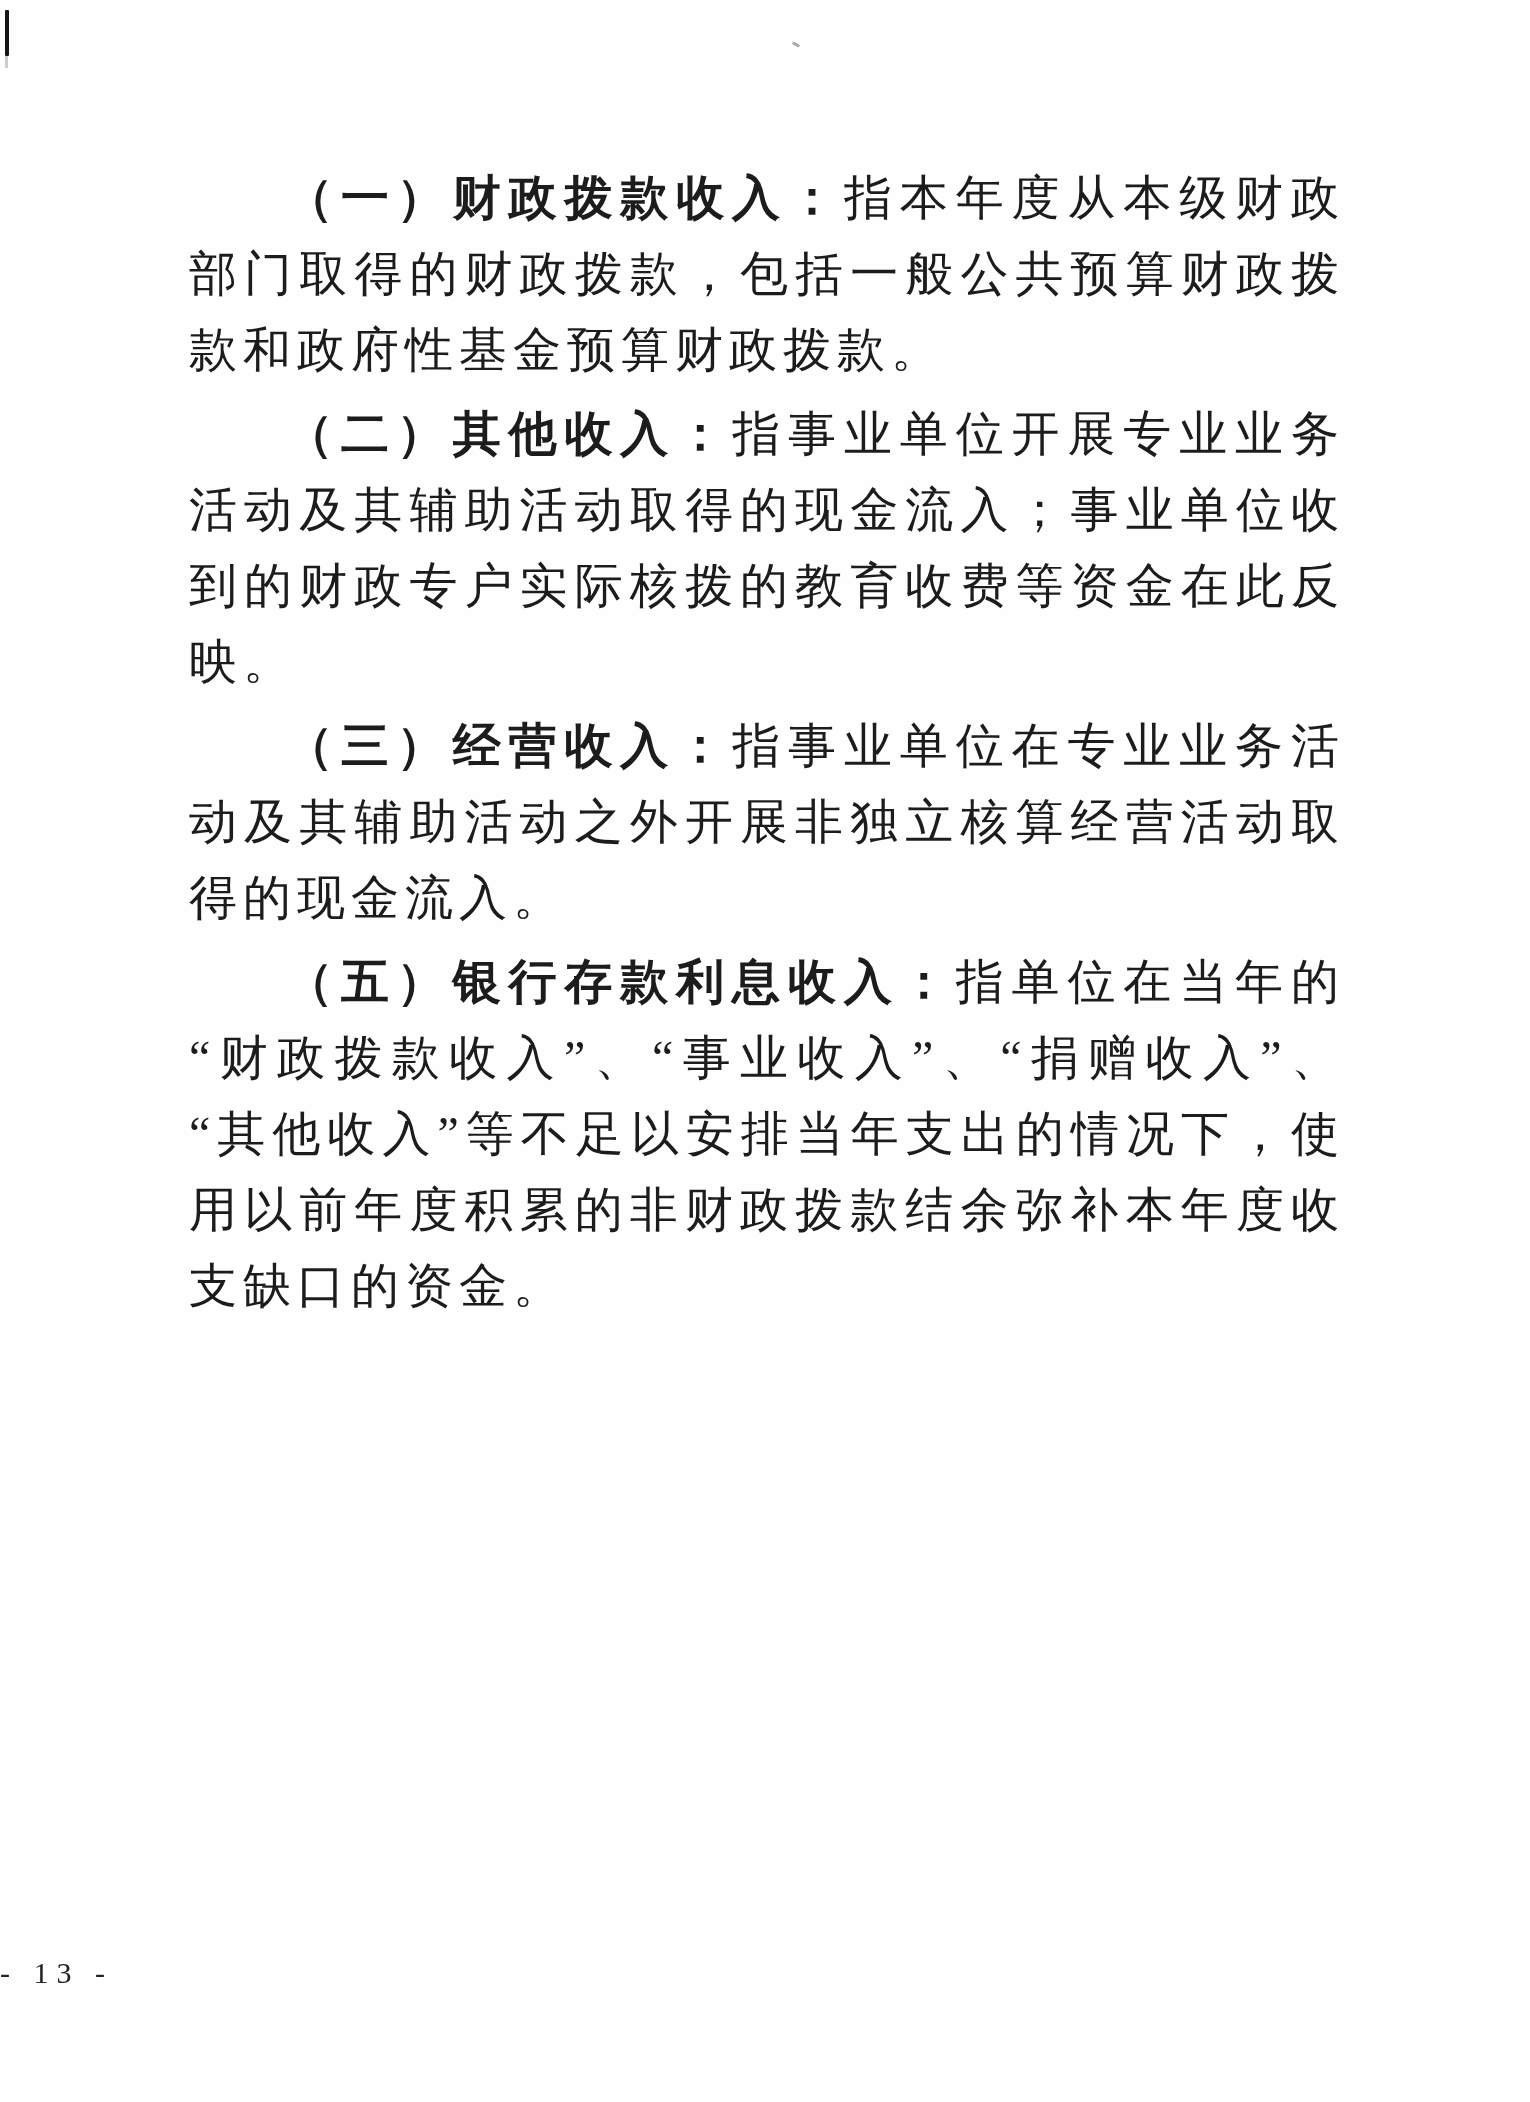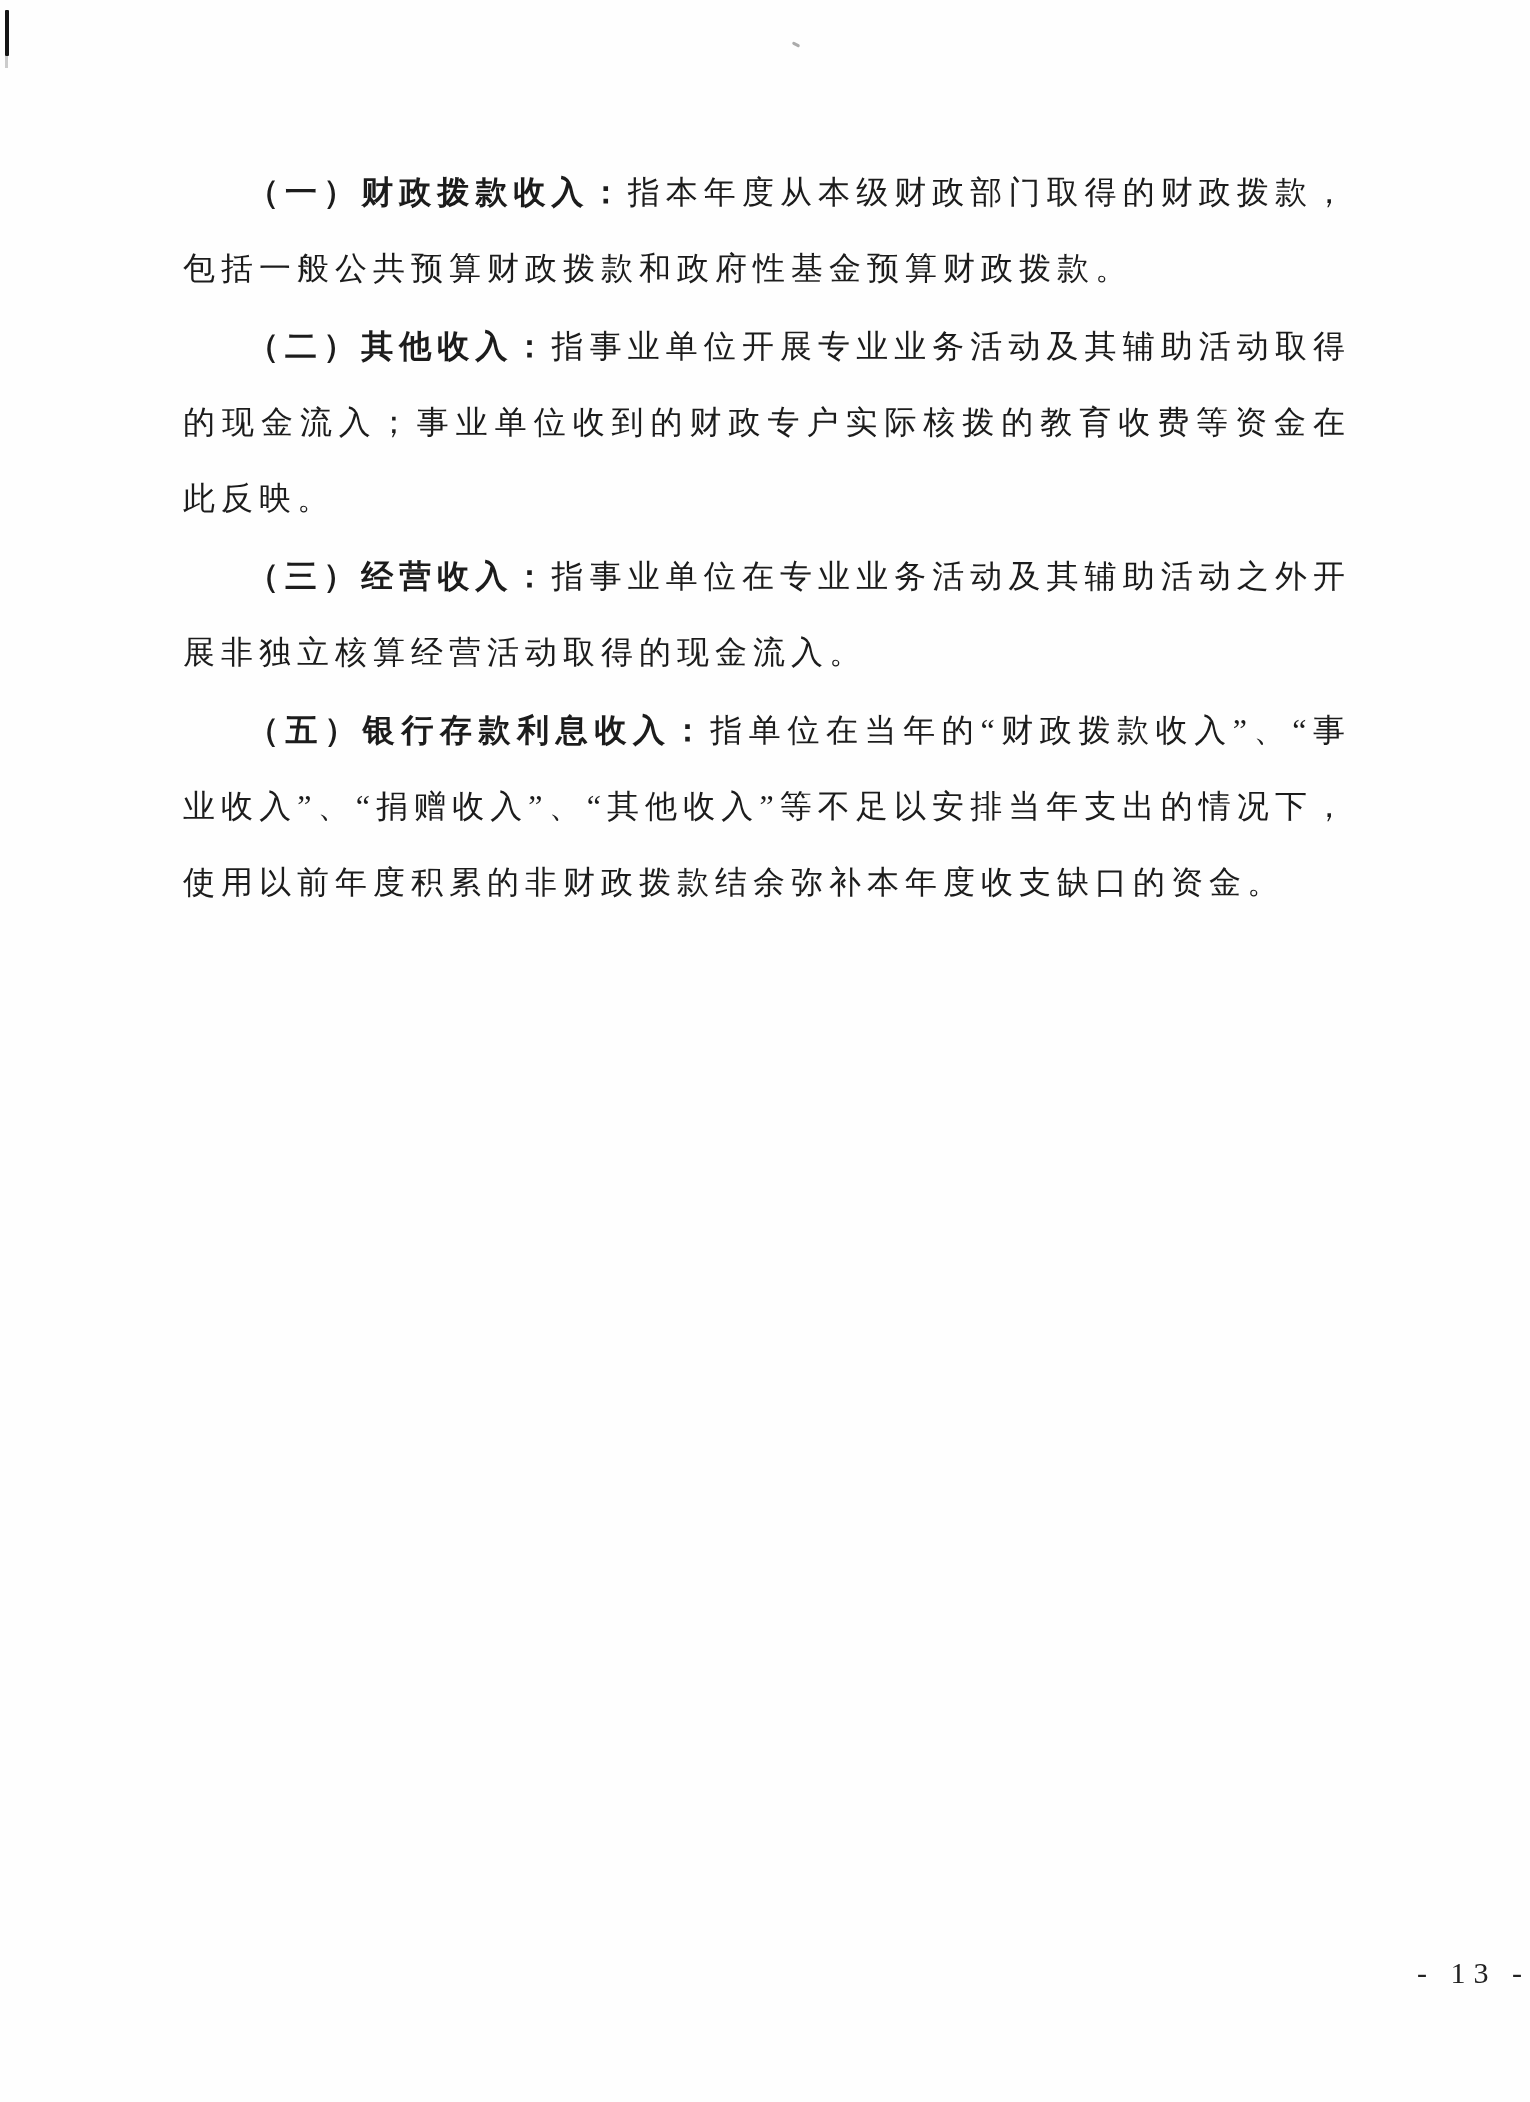--- a/index.html
+++ b/index.html
@@ -48,38 +48,38 @@
     border-radius: 2px;
     opacity: .75;
   }
   .content {
     position: absolute;
     left: 181px;
     top: 152px;
     width: 1172px;
   }
   .para {
-    margin: 2px;
-    font-size: 32px;
+    margin: 8px;
+    font-size: 48px;
     line-height: 76px;
     letter-spacing: 6px;
     text-align: justify;
     text-justify: inter-character;
     text-indent: 2em;
     word-break: break-all;
   }
   .para .lead {
     font-weight: 700;
   }
   .page-footer {
     position: absolute;
     left: 0;
     top: 1956px;
     width: 1530px;
-    text-align: right;
+    text-align: left;
   }
   .page-footer .page-number {
     font-size: 30px;
     letter-spacing: 8px;
     color: #222;
     font-family: "Liberation Serif", "DejaVu Serif", serif;
   }
 </style>
 </head>
 <body>

